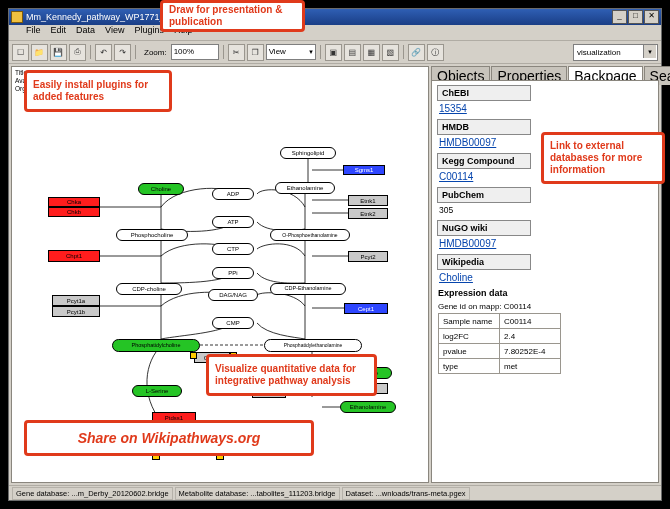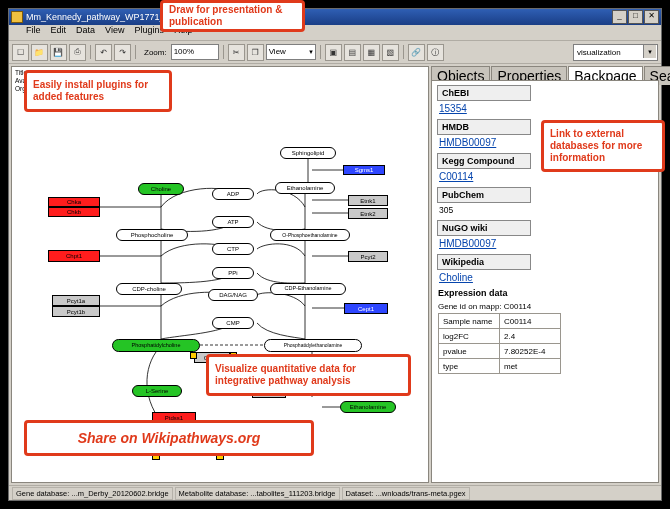--- a/index.html
+++ b/index.html
@@ -320,15 +320,15 @@
 
   <div class="statusbar">
     <div class="cell">Gene database: ...m_Derby_20120602.bridge</div>
     <div class="cell">Metabolite database: ...tabolites_111203.bridge</div>
     <div class="cell">Dataset: ...wnloads/trans-meta.pgex</div>
   </div>
 </div>
 
 <div class="callout" style="left:160px;top:0px;width:145px;height:32px;display:flex;align-items:center;justify-content:center;">Draw for presentation &amp; publication</div>
 <div class="callout" style="left:24px;top:70px;width:148px;height:42px;display:flex;align-items:center;justify-content:center;">Easily install plugins for added features</div>
-<div class="callout" style="left:541px;top:120px;width:124px;height:52px;display:flex;align-items:center;justify-content:center;">Link  to external databases  for more information</div>
-<div class="callout" style="left:206px;top:354px;width:205px;height:42px;display:flex;align-items:center;justify-content:center;">Visualize quantitative data  for integrative pathway analysis</div>
+<div class="callout" style="left:541px;top:132px;width:124px;height:52px;display:flex;align-items:center;justify-content:center;">Link  to external databases  for more information</div>
+<div class="callout" style="left:206px;top:354px;width:171px;height:42px;display:flex;align-items:center;justify-content:center;">Visualize quantitative data  for integrative pathway analysis</div>
 <div class="callout big" style="left:24px;top:420px;width:290px;height:36px;display:flex;align-items:center;justify-content:center;">Share on Wikipathways.org</div>
 
 </body></html>

